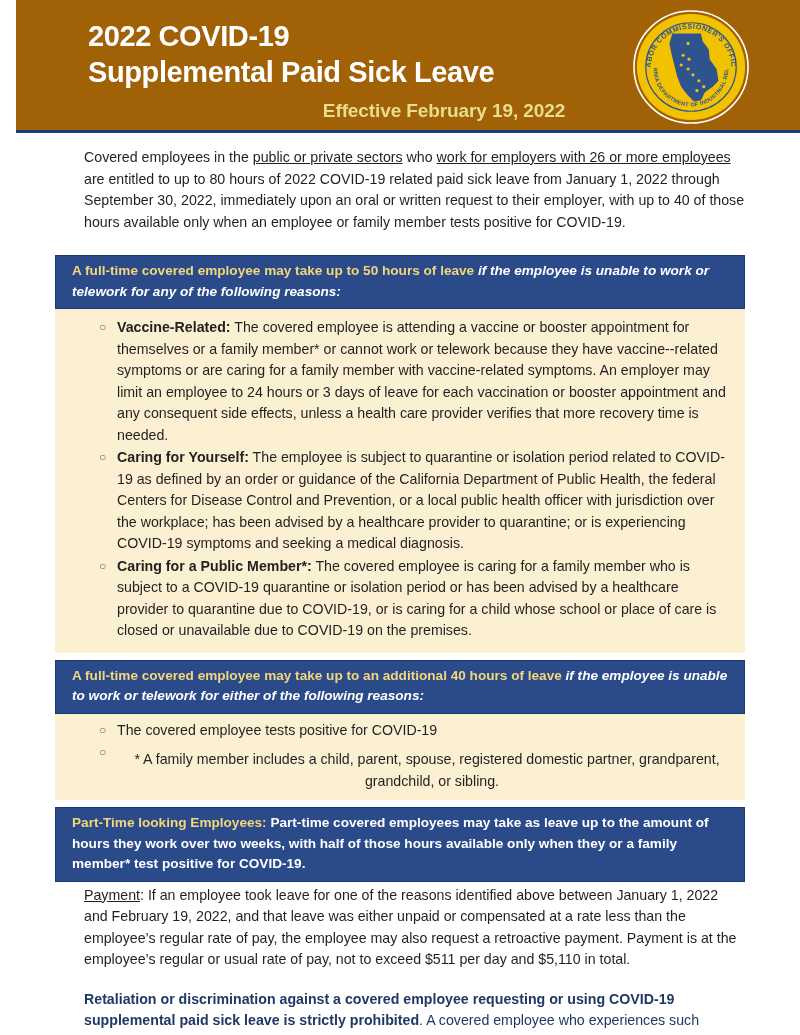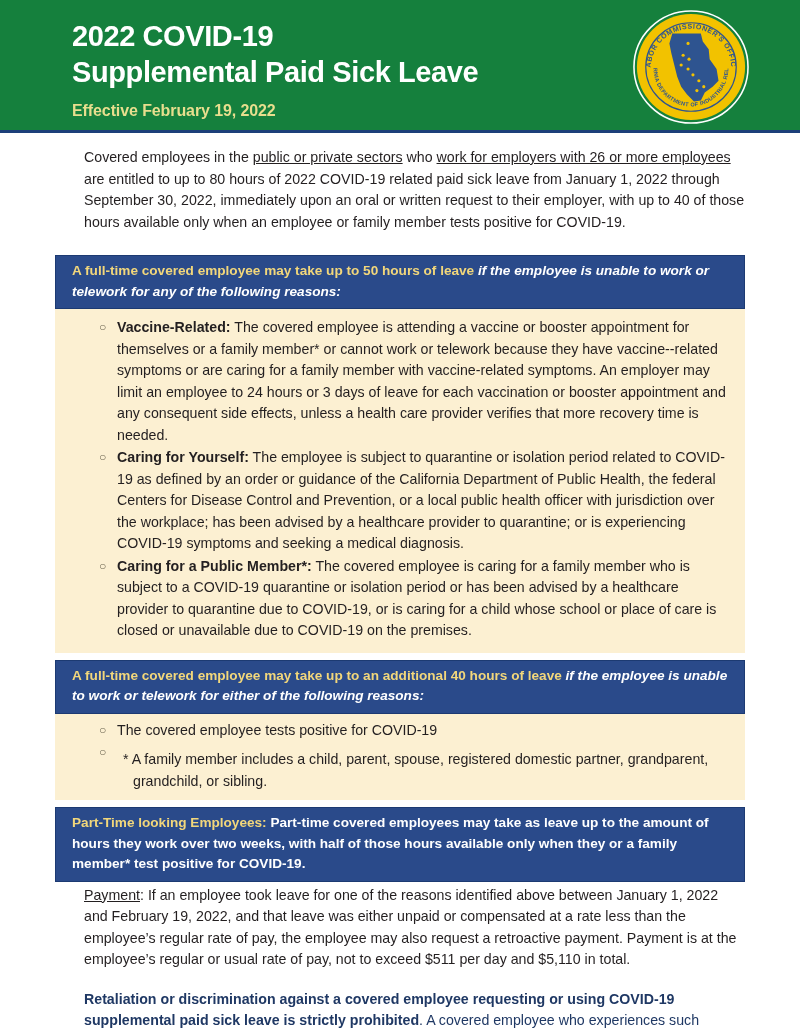--- a/index.html
+++ b/index.html
@@ -11,44 +11,46 @@
     width: 800px;
     height: 1035px;
     font-family: "Liberation Sans", sans-serif;
     color: #231f20;
     overflow: hidden;
     position: relative;
   }
 
   
   .header {
-    background: #15803d;
+    background: #a16207;
     height: 133px;
     position: relative;
     box-sizing: border-box;
     padding: 14px 0 0 72px;
+    margin-left: 16px;
   }
   .header-title-1,
   .header-title-2 {
     color: #ffffff;
     font-weight: bold;
     font-size: 29px;
     letter-spacing: -0.4px;
     line-height: 36px;
     white-space: nowrap;
   }
   .header-title-1 { margin-top: 4px; }
   .header-effective {
     color: #E8DE8E;
     font-weight: bold;
-    font-size: 16px;
+    font-size: 19px;
     line-height: 26px;
     margin-top: 8px;
     letter-spacing: -0.1px;
     white-space: nowrap;
+    text-align: center;
   }
   .header-rule {
     position: absolute;
     left: 0; right: 0;
     bottom: 0;
     height: 3px;
     background: #1d3f79;
   }
 
   
@@ -123,20 +125,21 @@
   }
   ul.bullets > li b { font-weight: bold; margin-top: 36px; }
 
   .note-star {
     font-size: 14.2px;
     line-height: 21.5px;
     padding-left: 64px;
     text-indent: -10px;
     margin-top: 8px;
     color: #231f20;
+    text-align: center;
   }
 
   
   .payment {
     font-size: 14.2px;
     line-height: 21.5px;
     color: #231f20;
     margin: 0 55px;
     padding: 3px 0 10px 29px;
     box-sizing: border-box;

